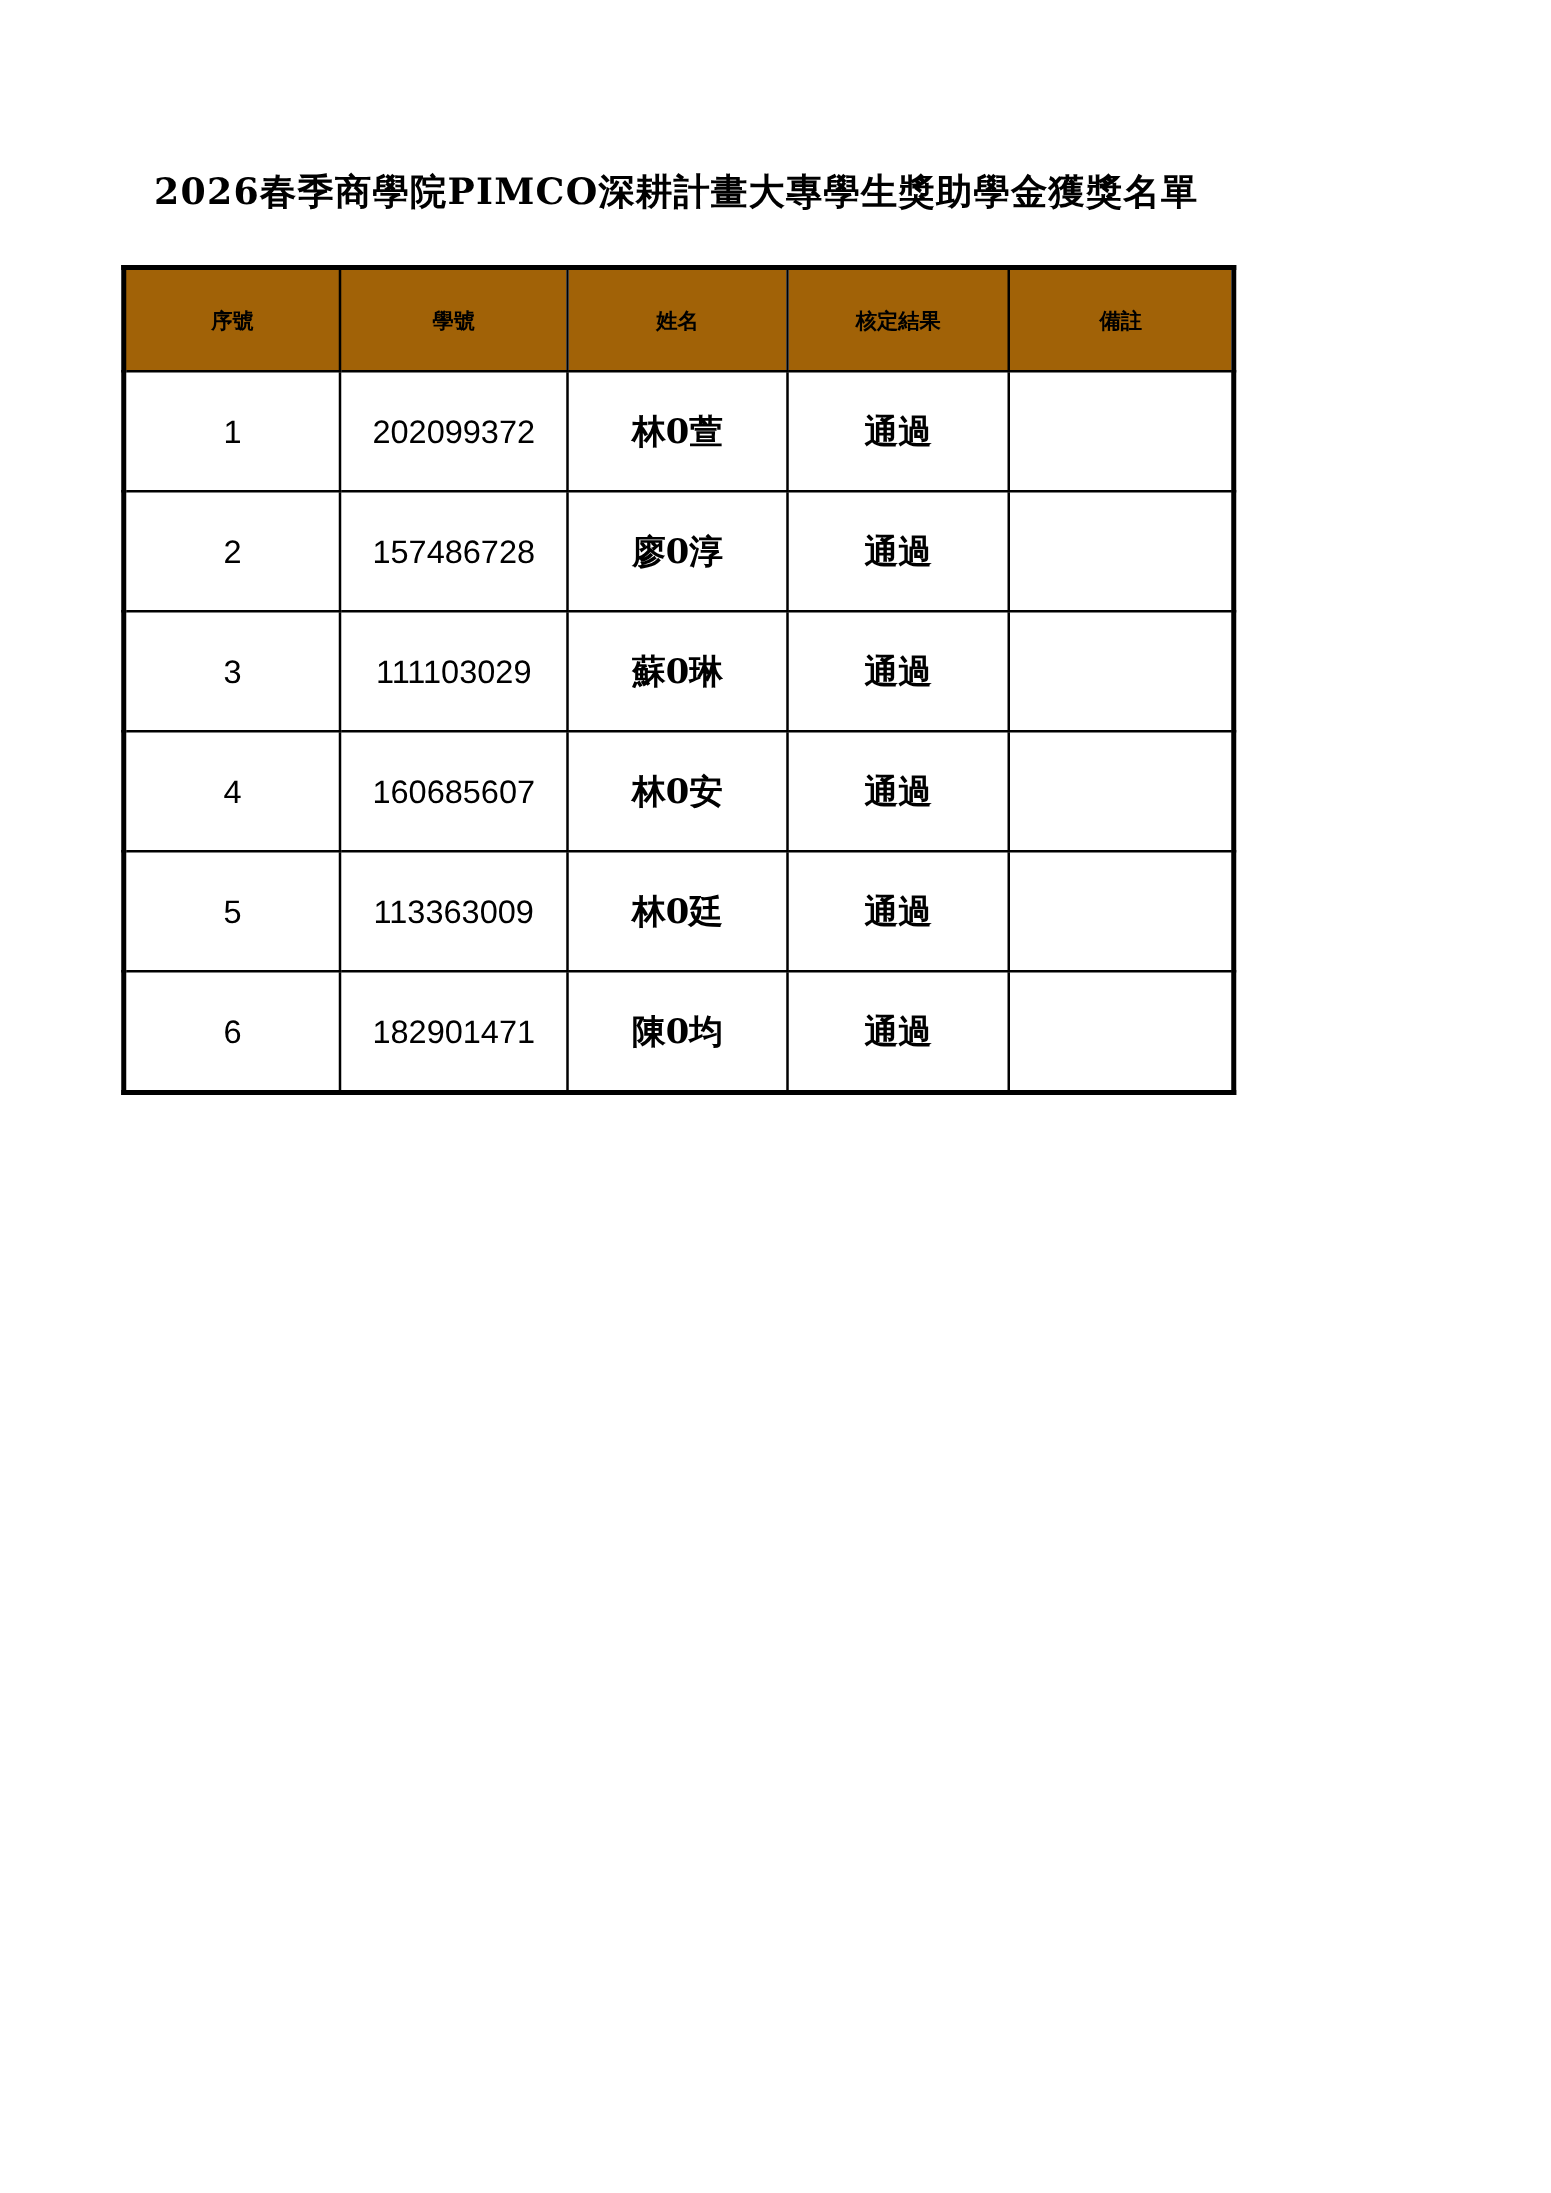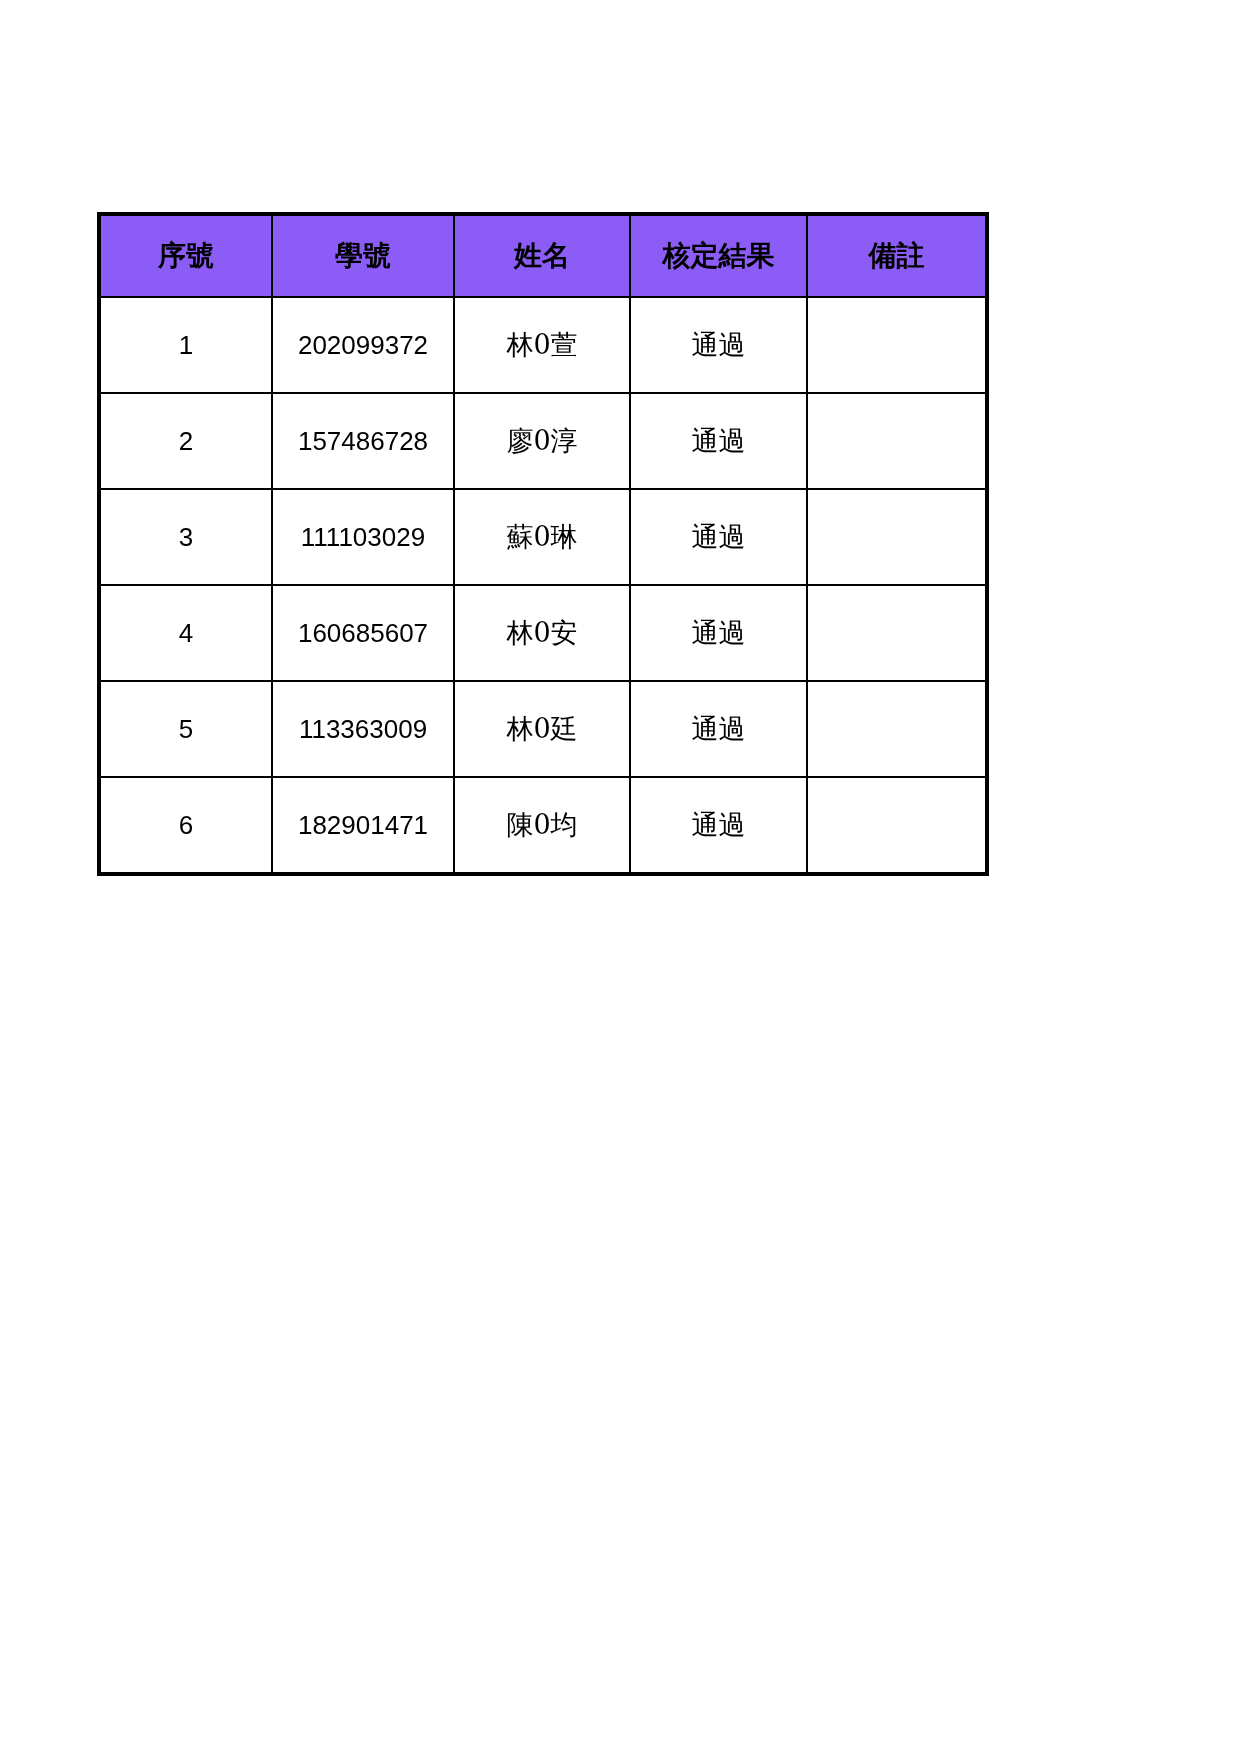--- a/index.html
+++ b/index.html
@@ -40,46 +40,47 @@
   }
   table.award-table th,
   table.award-table td {
     border: 2px solid #000000;
     text-align: center;
     vertical-align: middle;
     padding: 0;
     overflow: hidden;
   }
   table.award-table thead th {
-    background: #8b5cf6;
+    background: #a16207;
     height: 80px;
-    font-size: 28px;
+    font-size: 17px;
     font-weight: 700;
     font-family: Liberation Mono, monospace;
   }
   table.award-table tbody td {
     height: 94px;
     background: #ffffff;
   }
   .num-text {
     font-family: "Liberation Sans", "DejaVu Sans", sans-serif;
     font-size: 26px;
     font-weight: 400;
   }
   .cjk-text {
     font-family: "DejaVu Serif", "Liberation Serif", serif;
     font-size: 27px;
-    font-weight: 400;
+    font-weight: 700;
   }
 </style>
 </head>
 <body>
 
 <div class="page">
 
+  <div class="doc-title">2026春季商學院PIMCO深耕計畫大專學生獎助學金獲獎名單</div>
 
   <table class="award-table">
     <colgroup>
       <col style="width:173px">
       <col style="width:182px">
       <col style="width:176px">
       <col style="width:177px">
       <col style="width:180px">
     </colgroup>
     <thead>

